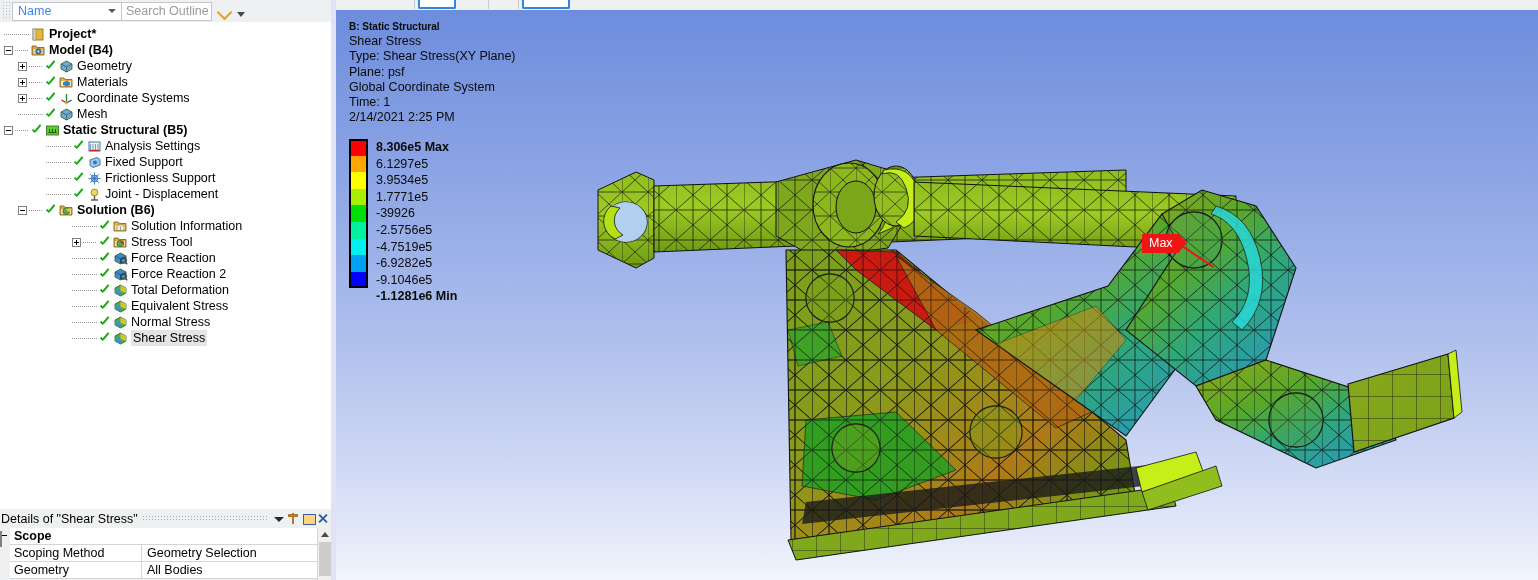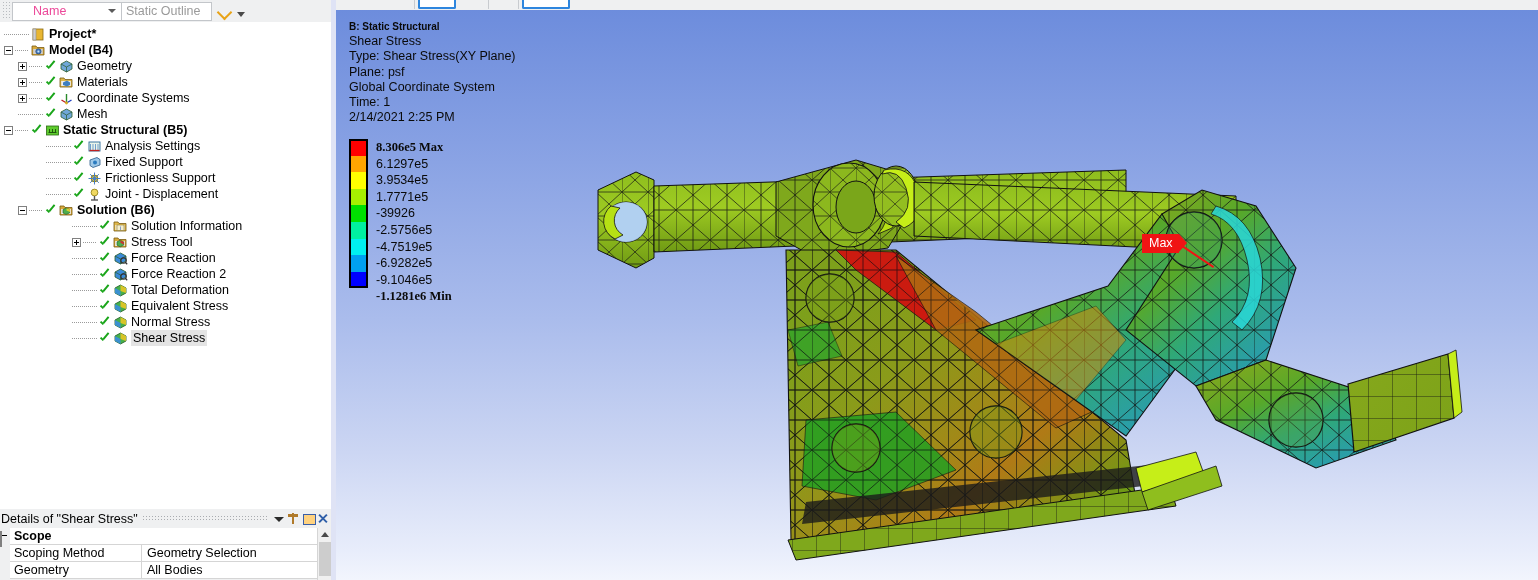--- a/index.html
+++ b/index.html
@@ -35,21 +35,21 @@
   }
   .combo {
     position: relative;
     height: 19px; width: 110px;
     background: #ffffff; border: 1px solid #c3c6ca;
     display: flex; align-items: center;
     padding: 0 2px 0 5px;
     margin-left: 2px;
     flex: none;
   }
-  .combo .combo-label { font-size: 12.5px; color: #ec4899; margin-left: 15px; }
+  .combo .combo-label { font-size: 12.5px; color: #3b82f6; }
   .combo .caret {
     position: absolute; right: 5px; top: 50%;
     width: 0; height: 0; margin-top: -2px;
     border-left: 4px solid transparent;
     border-right: 4px solid transparent;
     border-top: 4px solid #5a5a5a;
   }
   .searchbox {
     height: 19px; width: 90px;
     background: #ffffff; border: 1px solid #c3c6ca; border-left: none;
@@ -248,21 +248,21 @@
     width: 19px; height: 16.6px; flex: none;
     border-left: 2px solid #000; border-right: 2px solid #000;
   }
   .lg-sw.first { border-top: 2px solid #000; }
   .lg-sw.last { border-bottom: 2px solid #000; }
   .lg-sw.blank { border: none; background: transparent; }
   .lg-txt {
     margin-left: 8px; font-size: 12.5px; color: #0a0a0a; white-space: nowrap;
     line-height: 16.6px;
   }
-  .lg-txt.bold { font-weight: bold; font-family: Liberation Serif, serif; }
+  .lg-txt.bold { font-weight: bold; }
 
   
   #max-tag {
     position: absolute; left: 806px; top: 234px;
     height: 19px; background: #f01414;
     color: #ffffff; font-size: 12.5px;
     padding: 0 6px 0 7px; line-height: 19px;
     z-index: 40;
   }
   #max-tag::after {
@@ -288,21 +288,21 @@
 
   <div id="left-panel">
 
     <div id="outline-toolbar">
       <div class="grip"></div>
       <div class="combo">
         <span class="combo-label">Name</span>
         <span class="caret"></span>
       </div>
       <div class="searchbox" title="Search Outline">
-        <span>Static Outline</span>
+        <span>Search Outline</span>
       </div>
       <div class="chev-orange"></div>
       <div class="mini-caret"></div>
     </div>
 
     <div id="tree">
         <div class="row bold">
           <span class="spacer" style="width: 4px;"></span>
           <span class="dots" style="width: 25px;"></span>
           <span class="spacer" style="width: 0px;"></span>

